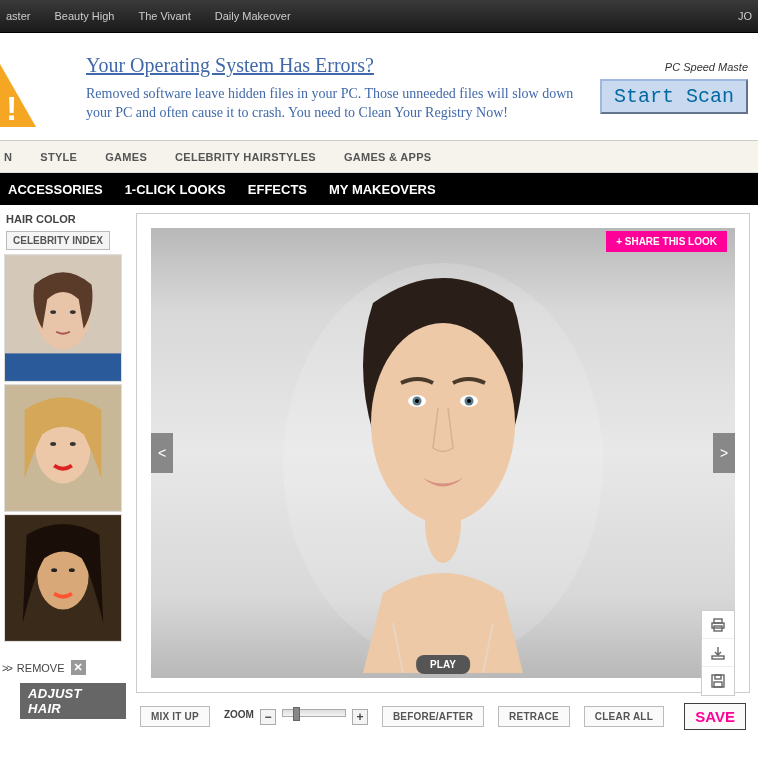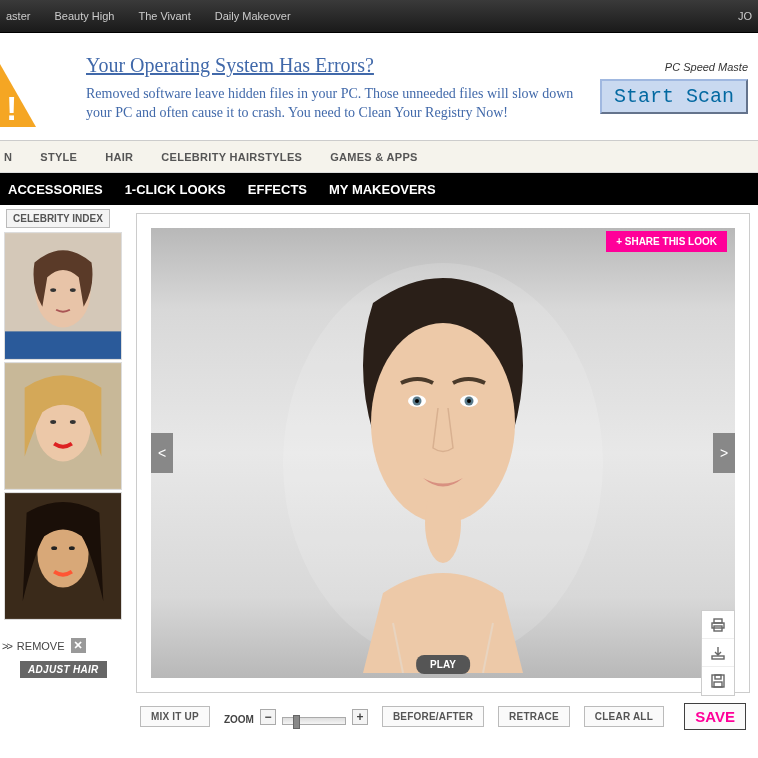--- a/index.html
+++ b/index.html
@@ -35,42 +35,42 @@
 .sidebar { width: 128px; background: #fff; padding: 4px 2px 0 0; }
 .sidebar-title { font-size: 11px; font-weight: bold; color: #444; padding: 4px 4px 6px 6px; }
 .celeb-index { display: inline-block; background: #f4f4f4; border: 1px solid #bbb; font-size: 10px; font-weight: bold; color: #555; padding: 3px 6px; margin: 0 0 4px 6px; cursor: pointer; }
 .thumb { width: 118px; height: 128px; margin: 0 0 2px 4px; position: relative; border: 1px solid #ddd; cursor: pointer; overflow: hidden; }
 .thumb svg { width: 100%; height: 100%; display: block; }
 
 .bottom-sidebar { padding: 14px 0 0 0; }
 .remove-row { display: flex; align-items: center; gap: 6px; font-size: 11px; color: #444; padding: 2px 0 4px 2px;}
 .remove-arrows { letter-spacing: -2px; }
 .remove-x { background: #999; color: #fff; width: 15px; height: 15px; display: flex; align-items: center; justify-content: center; font-size: 11px; font-weight: bold; cursor: pointer; }
-.adjust-hair { background: #666; color: #fff; font-size: 10px; font-weight: bold; font-style: italic; padding: 3px 8px; margin: 4px 0 0 20px; display: inline-block; cursor: pointer; letter-spacing: 0.3px; }
+.adjust-hair { background: #666; color: #fff; font-size: 13px; font-weight: bold; font-style: italic; padding: 3px 8px; margin: 4px 0 0 20px; display: inline-block; cursor: pointer; letter-spacing: 0.3px; }
 
 
 .canvas-wrap { flex: 1; padding: 8px 8px 4px 8px; position: relative; }
 .canvas-outer { border: 1px solid #ccc; background: #fff; padding: 14px; position: relative; height: 480px; }
 .canvas { background: linear-gradient(180deg, #b8b8b8 0%, #d8d8d8 18%, #e8e8e8 50%, #d8d8d8 82%, #b8b8b8 100%); height: 100%; position: relative; overflow: hidden; display: flex; align-items: center; justify-content: center;}
 .canvas svg.face { width: 340px; height: 440px; }
 .nav-arrow { position: absolute; top: 50%; transform: translateY(-50%); background: #888; color: #fff; width: 22px; height: 40px; display: flex; align-items: center; justify-content: center; font-size: 14px; cursor: pointer; }
 .nav-left { left: 14px; }
 .nav-right { right: 14px; }
 .share-btn { position: absolute; top: 17px; right: 22px; background: #ff0099; color: #fff; font-size: 10px; font-weight: bold; padding: 5px 10px; cursor: pointer; }
 .play-btn { position: absolute; bottom: 18px; left: 50%; transform: translateX(-50%); background: #555; color: #fff; font-size: 10px; font-weight: bold; padding: 4px 14px; cursor: pointer; border-radius: 8px; }
 
 .tool-column { position: absolute; right: 14px; bottom: -4px; background: #fff; border: 1px solid #ccc; display: flex; flex-direction: column; width: 34px; }
 .tool-icon { height: 28px; display: flex; align-items: center; justify-content: center; border-bottom: 1px solid #eee; cursor: pointer; color: #666; }
 .tool-icon:last-child { border-bottom: none; }
 .tool-icon svg { width: 16px; height: 16px; }
 
 
 .bottom-bar { display: flex; align-items: center; gap: 14px; padding: 10px 4px 4px 4px; font-size: 11px; color: #444; }
 .bb-btn { border: 1px solid #bbb; background: #fafafa; padding: 4px 10px; font-size: 10px; font-weight: bold; color: #555; cursor: pointer; letter-spacing: 0.2px; }
-.zoom-group { display: flex; align-items: flex-end; gap: 6px; font-size: 10px; font-weight: bold; color: #444; }
+.zoom-group { display: flex; align-items: flex-start; gap: 6px; font-size: 10px; font-weight: bold; color: #444; }
 .zoom-pm { border: 1px solid #aaa; width: 16px; height: 16px; display: flex; align-items: center; justify-content: center; font-size: 12px; cursor: pointer; background: #f4f4f4; }
 .zoom-slider { width: 64px; height: 8px; background: linear-gradient(#ddd,#f4f4f4); border: 1px solid #aaa; position: relative; }
 .zoom-handle { position: absolute; left: 10px; top: -3px; width: 7px; height: 14px; background: #888; border: 1px solid #666; }
 .save-btn { color: #ff0099; font-weight: bold; border: 1px solid #404040; background: #fafafa; padding: 4px 10px; font-size: 15px; cursor: pointer; margin-left: auto; }
 </style>
 </head>
 <body>
 
 <div class="top-nav">
   <div class="top-nav-left">
@@ -93,35 +93,36 @@
   </div>
   <div class="ad-right">
     <span class="ad-brand">PC Speed Maste</span>
     <button class="ad-button">Start Scan</button>
   </div>
 </div>
 
 <div class="cat-nav">
   <span class="cat-item">N</span>
   <span class="cat-item">STYLE</span>
-  <span class="cat-item">HAIR</span>
+  <span class="cat-item">GAMES</span>
   <span class="cat-item">CELEBRITY HAIRSTYLES</span>
   <span class="cat-item">GAMES &amp; APPS</span>
 </div>
 
 <div class="sub-nav">
   <span class="sub-item">ACCESSORIES</span>
   <span class="sub-item">1-CLICK LOOKS</span>
   <span class="sub-item">EFFECTS</span>
   <span class="sub-item">MY MAKEOVERS</span>
 </div>
 
 <div class="main">
 
   <div class="sidebar">
+    <div class="sidebar-title">HAIR COLOR</div>
     <span class="celeb-index">CELEBRITY INDEX</span>
 
     <div class="thumb">
       <svg viewBox="0 0 118 128">
           <rect width="118" height="128" fill="#d4c8b8"></rect>
           <ellipse cx="59" cy="60" rx="28" ry="36" fill="#e8c4a8"></ellipse>
           <path d="M30 30 Q59 5 88 30 Q92 55 80 75 L75 45 Q59 30 43 45 L38 75 Q26 55 30 30" fill="#5a3a28"></path>
           <ellipse cx="49" cy="58" rx="3" ry="2" fill="#333"></ellipse>
           <ellipse cx="69" cy="58" rx="3" ry="2" fill="#333"></ellipse>
           <path d="M52 78 Q59 82 66 78" stroke="#a55" stroke-width="2" fill="none"></path>

